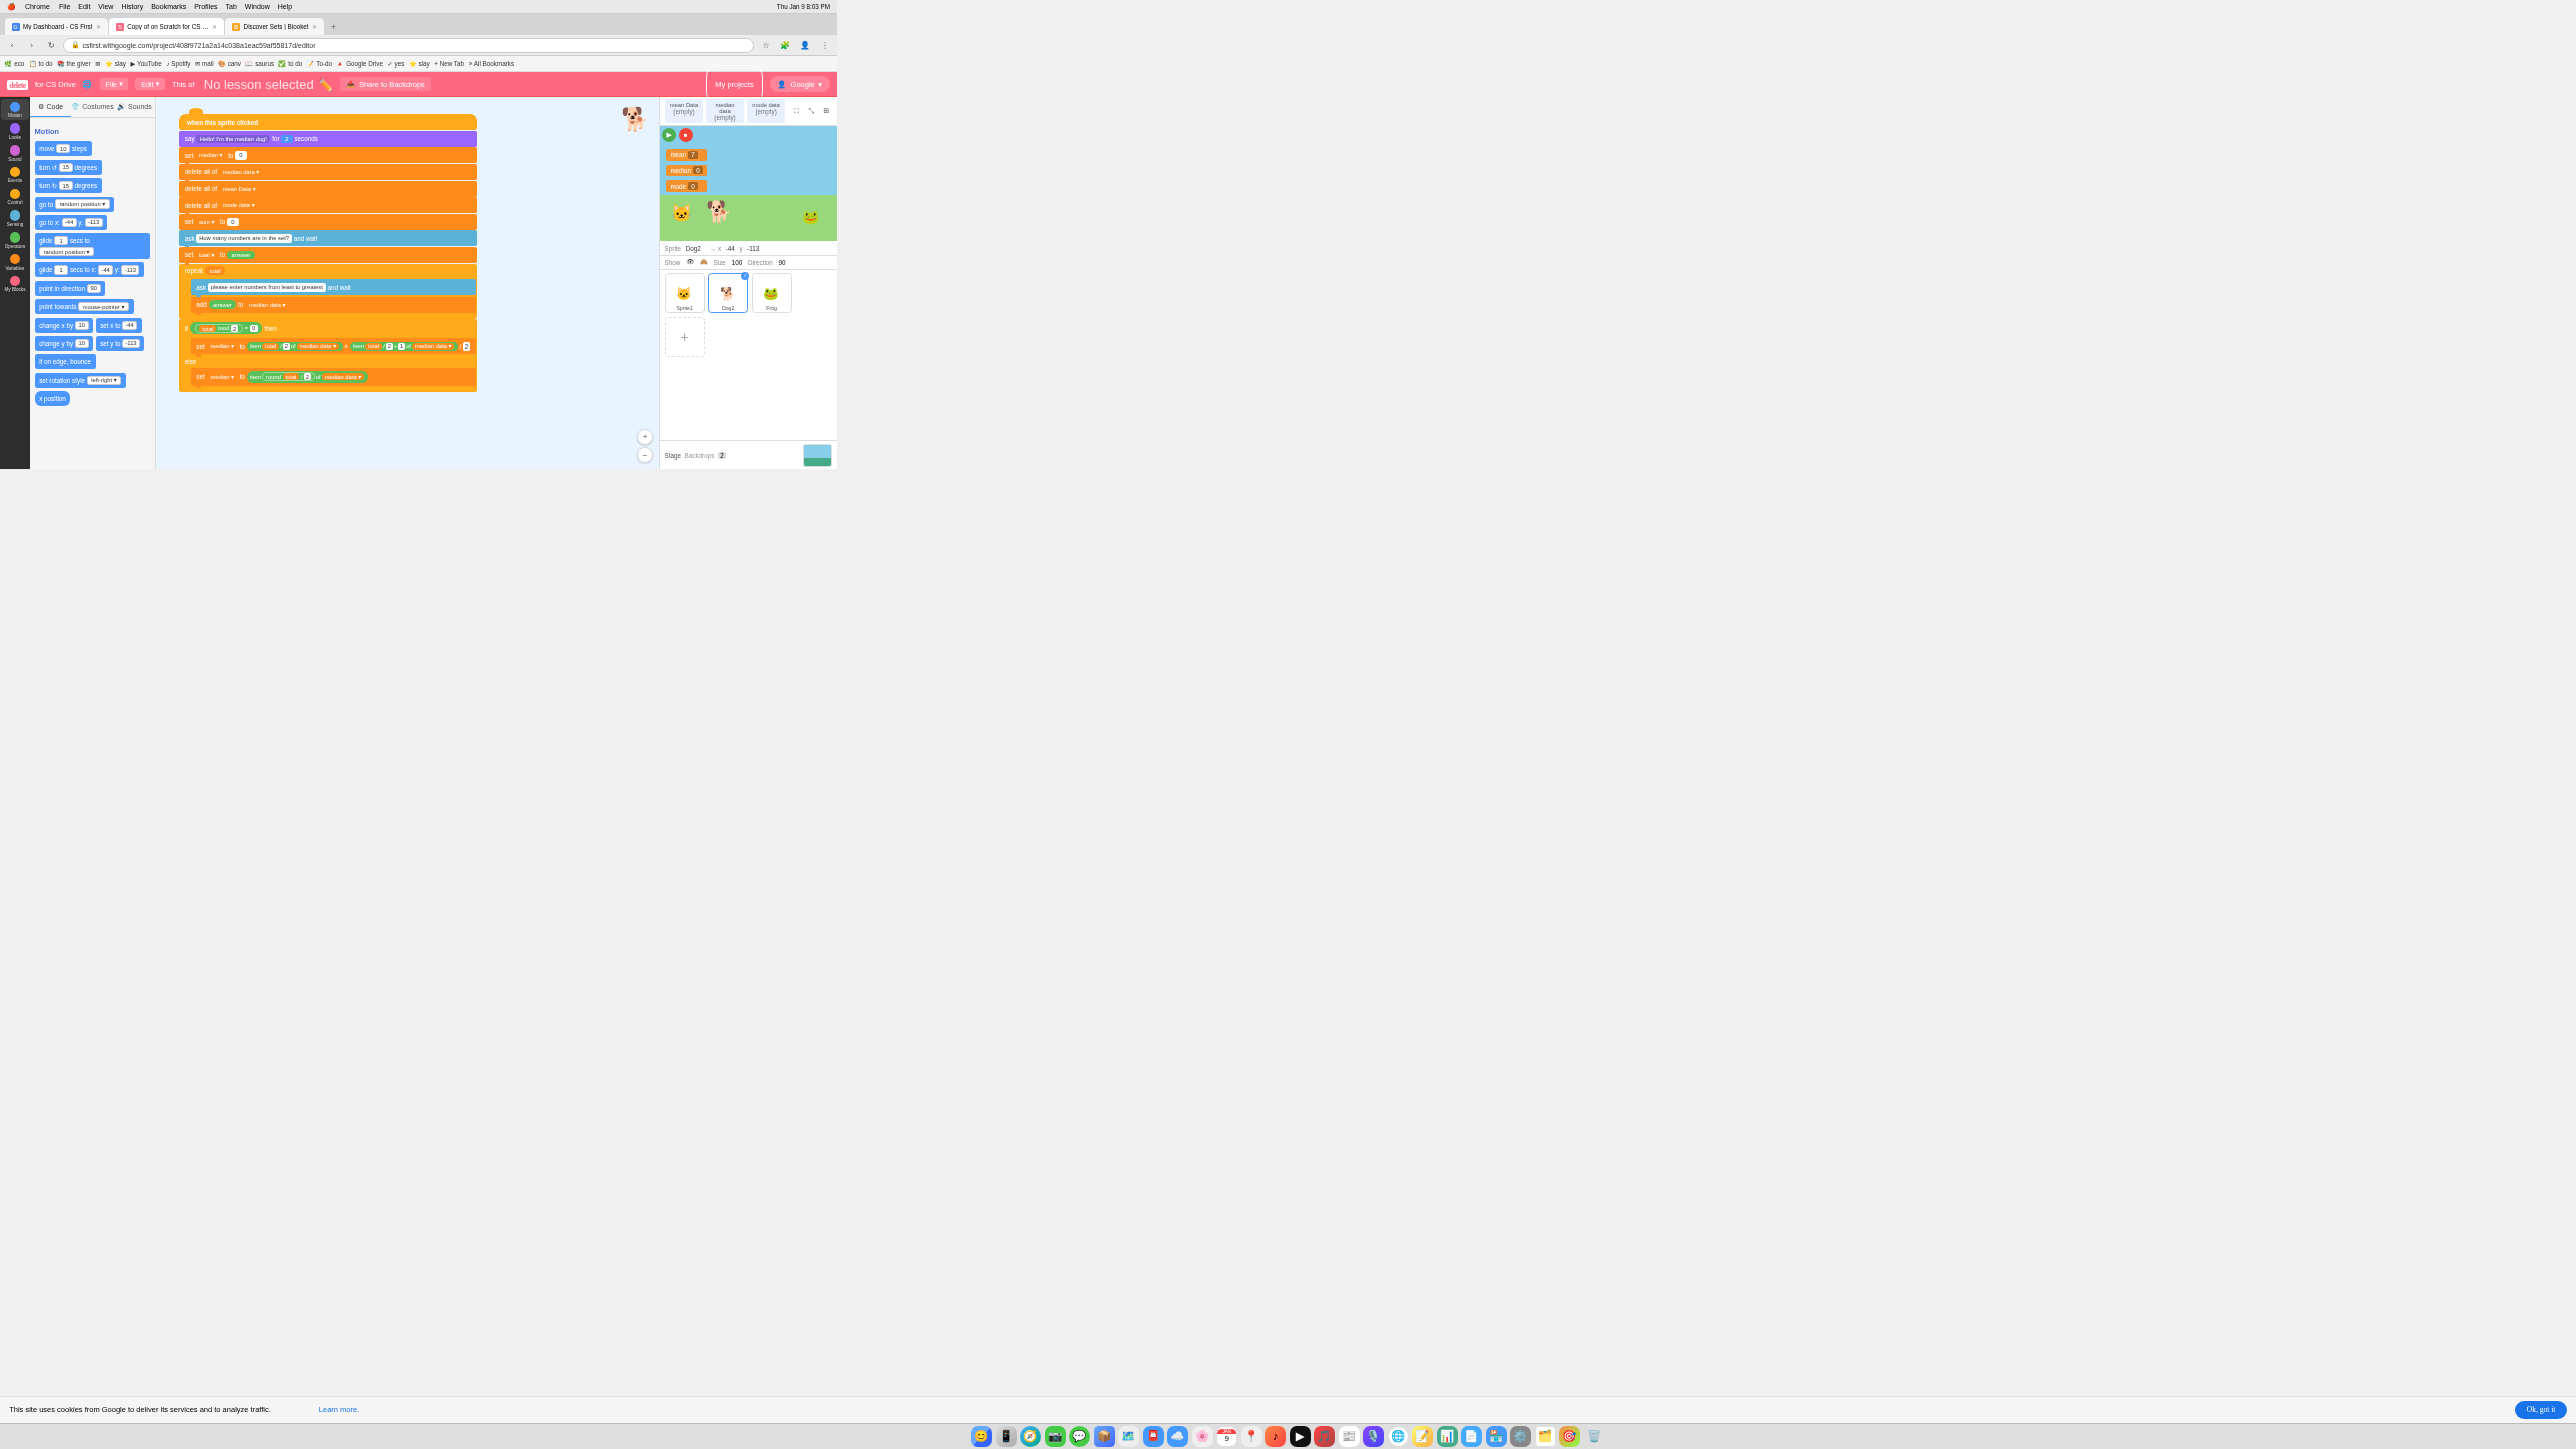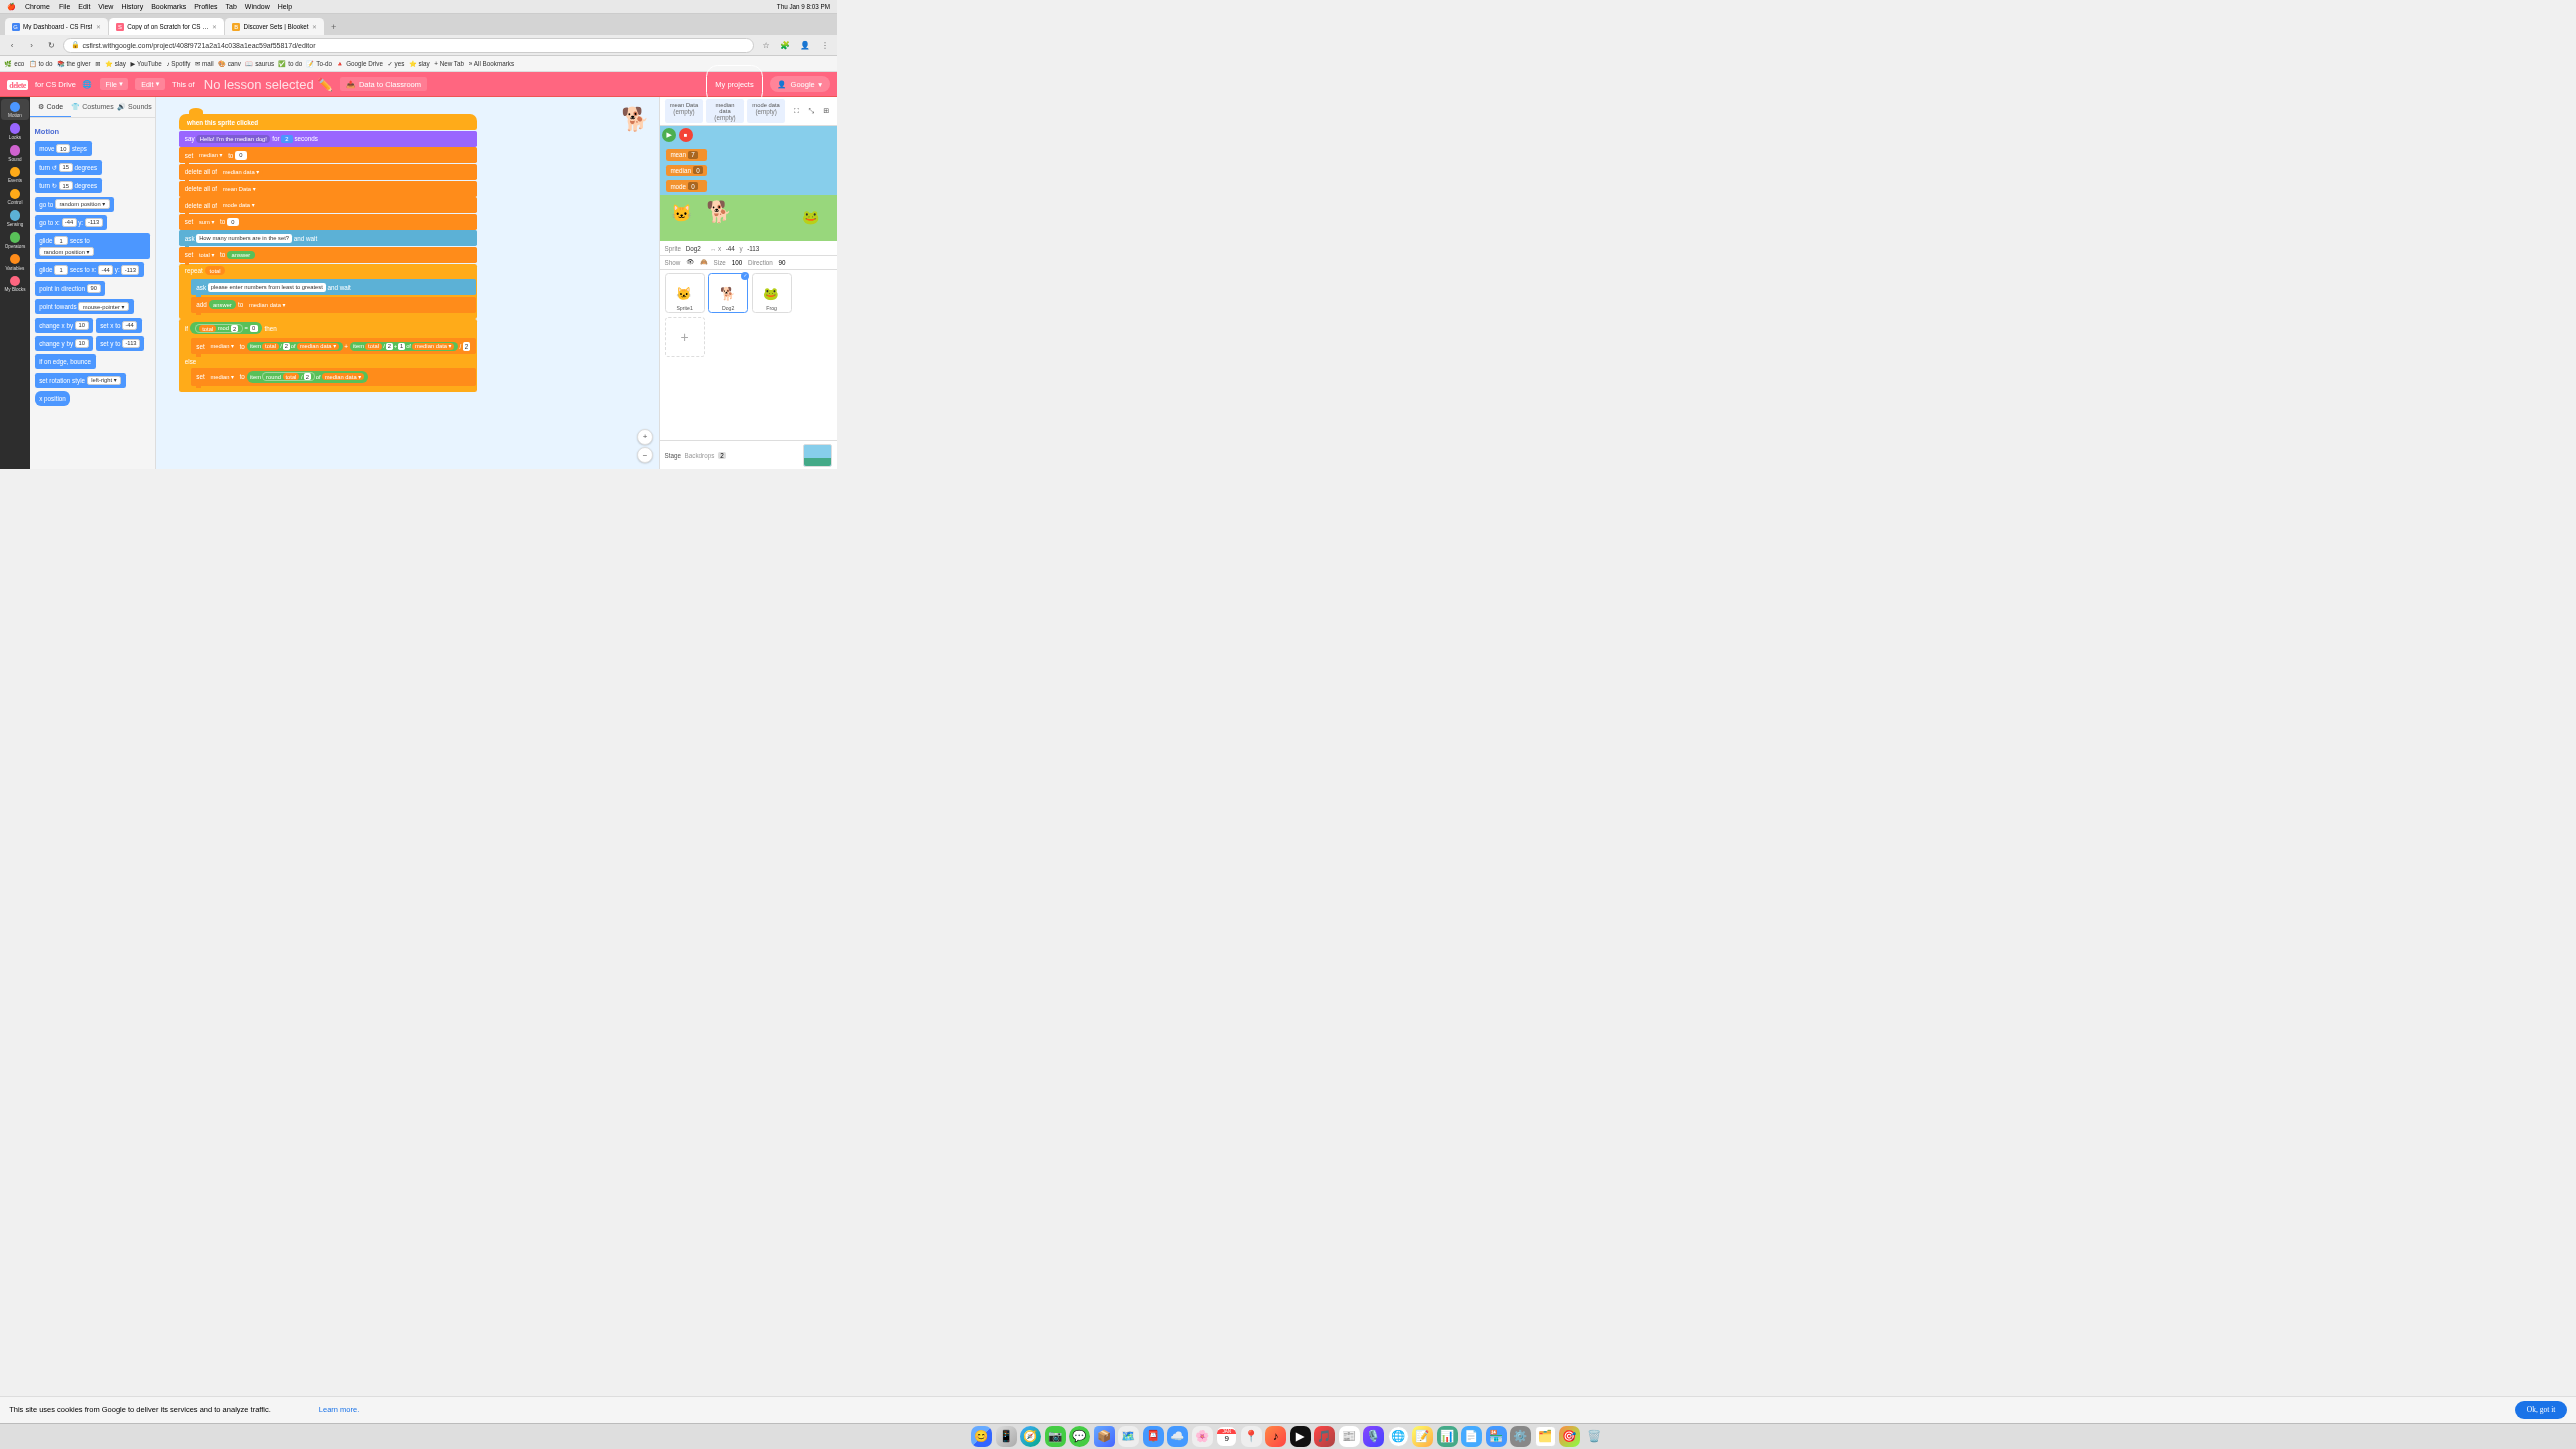--- a/index.html
+++ b/index.html
@@ -239,21 +239,21 @@
     <span>Edit</span>
     <span>▾</span>
   </button>
   <span style="color:white; font-size:7.5px;">This of</span>
   <div style="display:flex; align-items:flex-start; gap:3.5px; margin-left:2.3px; color:rgba(255,255,255,0.8); font-size:13px;">
     <span>No lesson selected</span>
     <span style="cursor:pointer;">✏️</span>
   </div>
   <div style="display:flex; align-items:center; gap:3.5px; background:rgba(255,255,255,0.15); border-radius:2.3px; padding:2.3px 5.8px; cursor:pointer;">
     <span>📤</span>
-    <span style="color:white; font-size:7.5px;">Data to Classroom</span>
+    <span style="color:white; font-size:7.5px;">Share to Backdrops</span>
   </div>
   <div style="flex:1;"></div>
   <button class="my-projects-btn">My projects</button>
   <button class="student-btn">
     <span>👤</span>
     <span>Google</span>
     <span>▾</span>
   </button>
 </div>
 

